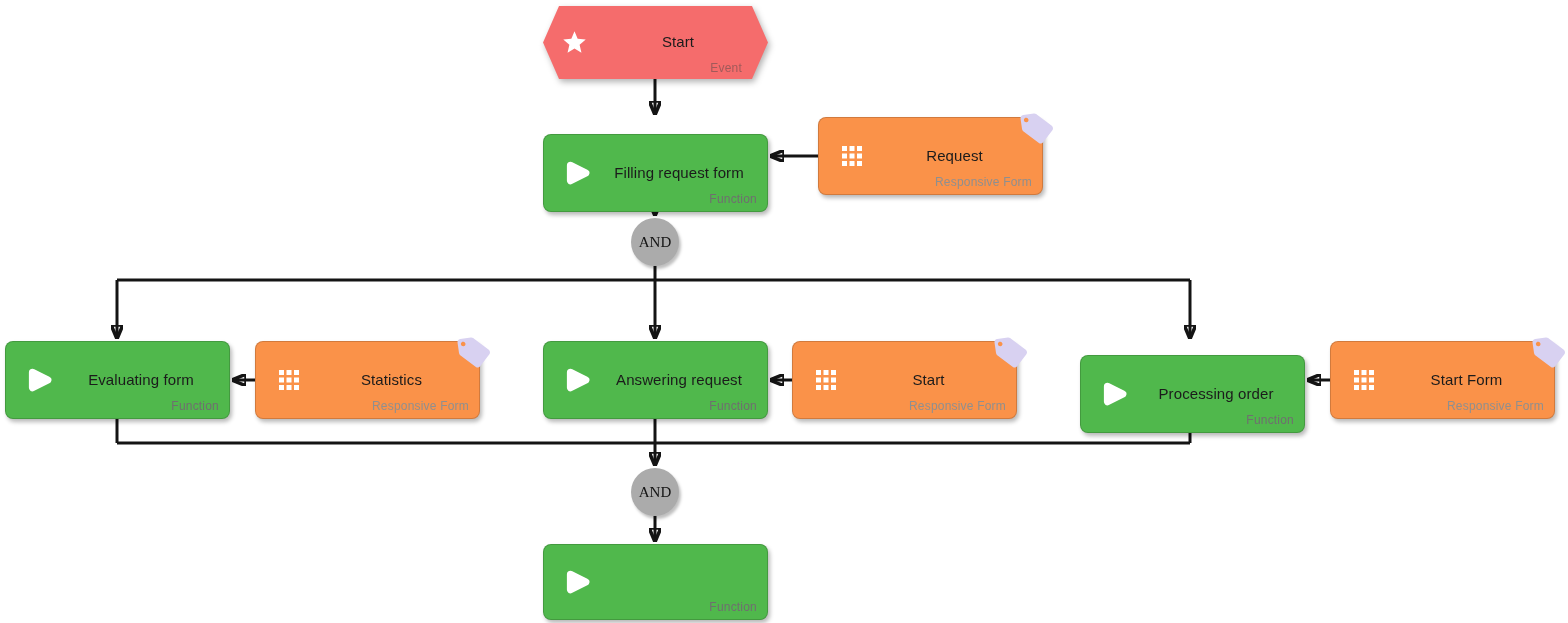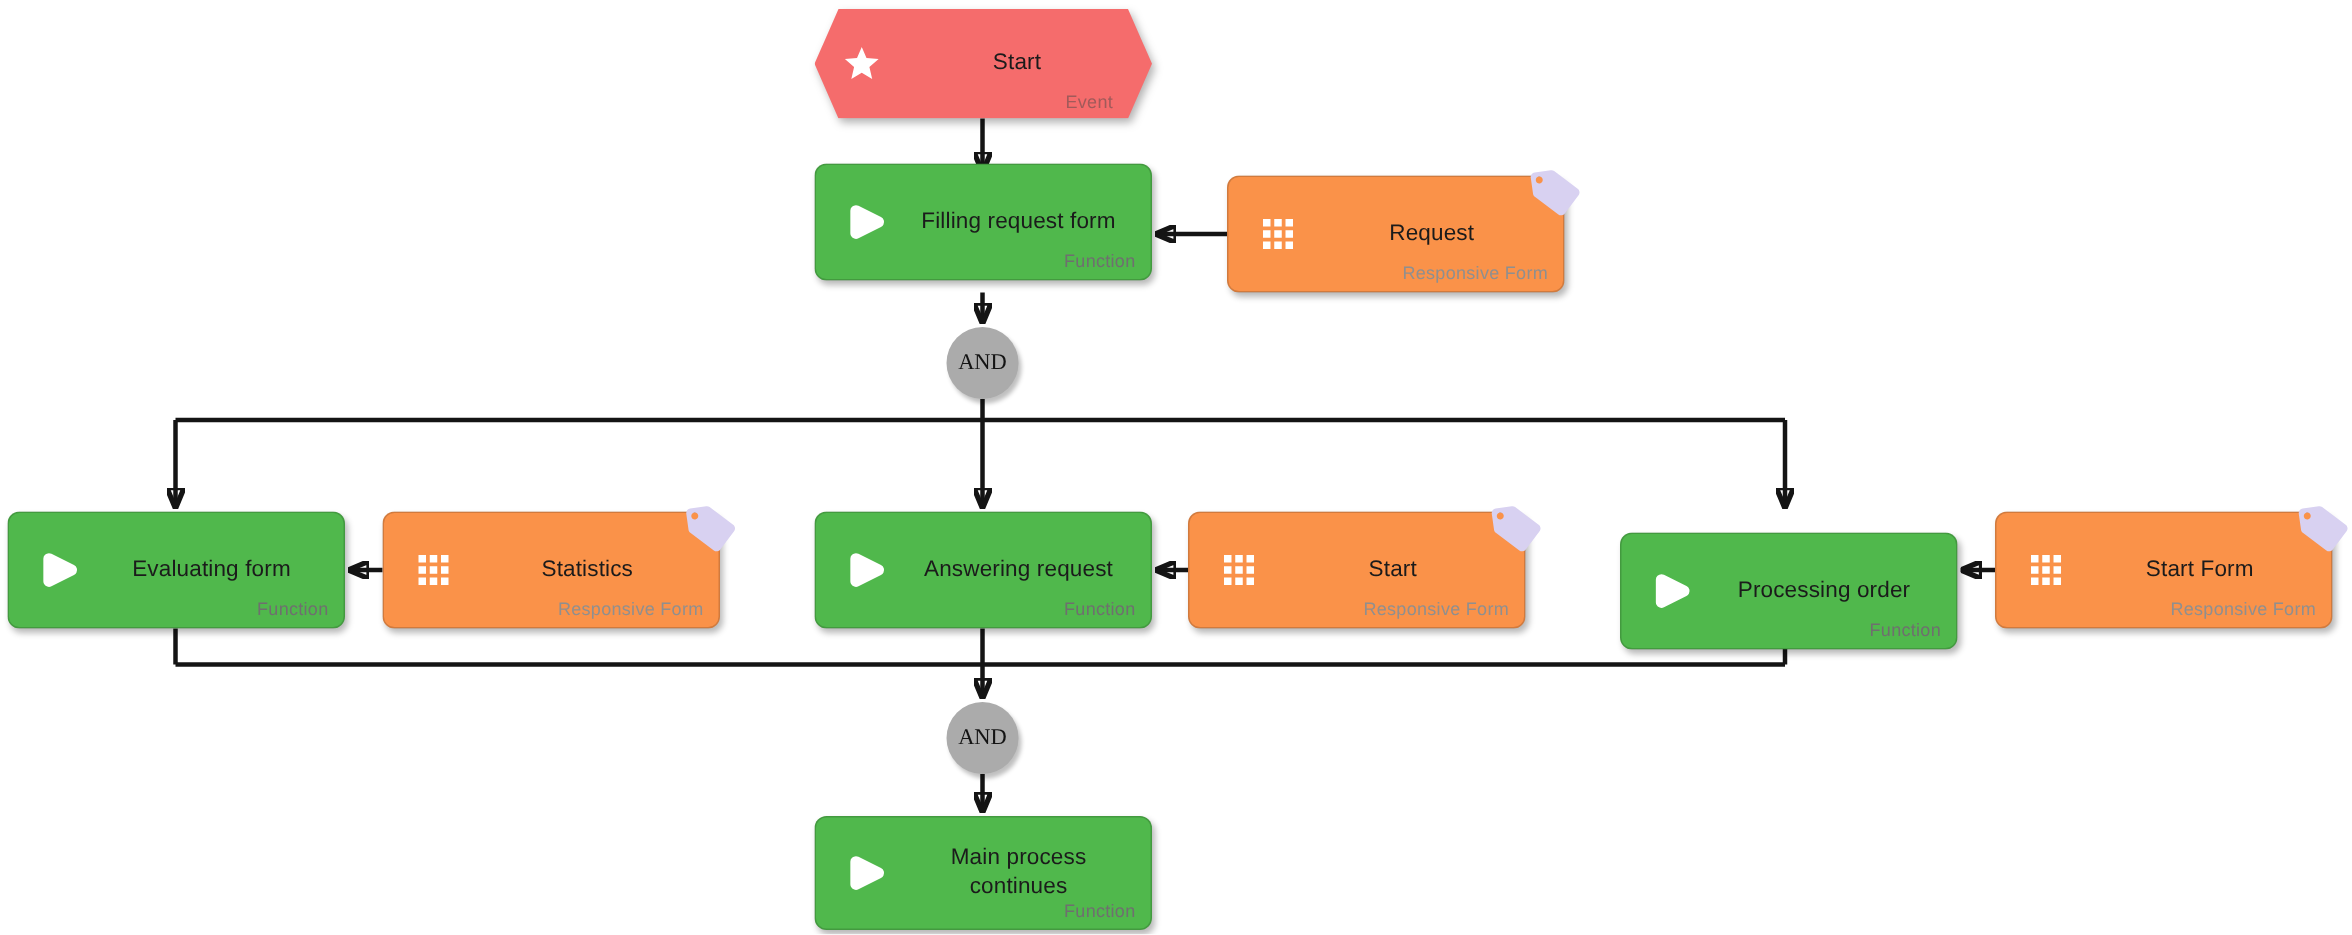--- a/index.html
+++ b/index.html
@@ -63,21 +63,21 @@
   }
 
   
   .tag {
     position:absolute; top:-8px; right:-14px; width:37px; height:37px;
     transform:rotate(-8deg);
   }
   .tag svg { width:100%; height:100%; display:block; fill:var(--tag-fill,#D8D1F1); }
 
   
-  #n-filling   { left:543px;  top:109px; }
+  #n-filling   { left:543px;  top:134px; }
   #n-request   { left:818px;  top:117px; }
   #g-split     { left:631px;  top:218px; }
   #n-evaluating{ left:5px;    top:341px;align-items:center; }
   #n-statistics{ left:255px;  top:341px; }
   #n-answering { left:543px;  top:341px; }
   #n-answer    { left:792px;  top:341px; }
   #n-processing{ left:1080px; top:355px; }
   #n-orderform { left:1330px; top:341px; }
   #g-join      { left:631px;  top:468px; }
   #n-main      { left:543px;  top:544px; height:76px; }
@@ -229,17 +229,16 @@
   <div id="g-join" class="gateway">
     <span>AND</span>
   </div>
 
   <div id="n-main" class="node rect-node function node--wrap">
     <span class="node-icon">
       <svg viewBox="0 0 28 28">
           <path d="M9,7 L23,14 L9,21 Z" fill="#ffffff" stroke="#ffffff" stroke-width="7" stroke-linejoin="round"></path>
         </svg>
     </span>
-    <span class="node-label">Main process continues</span>
     <span class="node-type">Function</span>
   </div>
 
 </div>
 
 </body></html>

